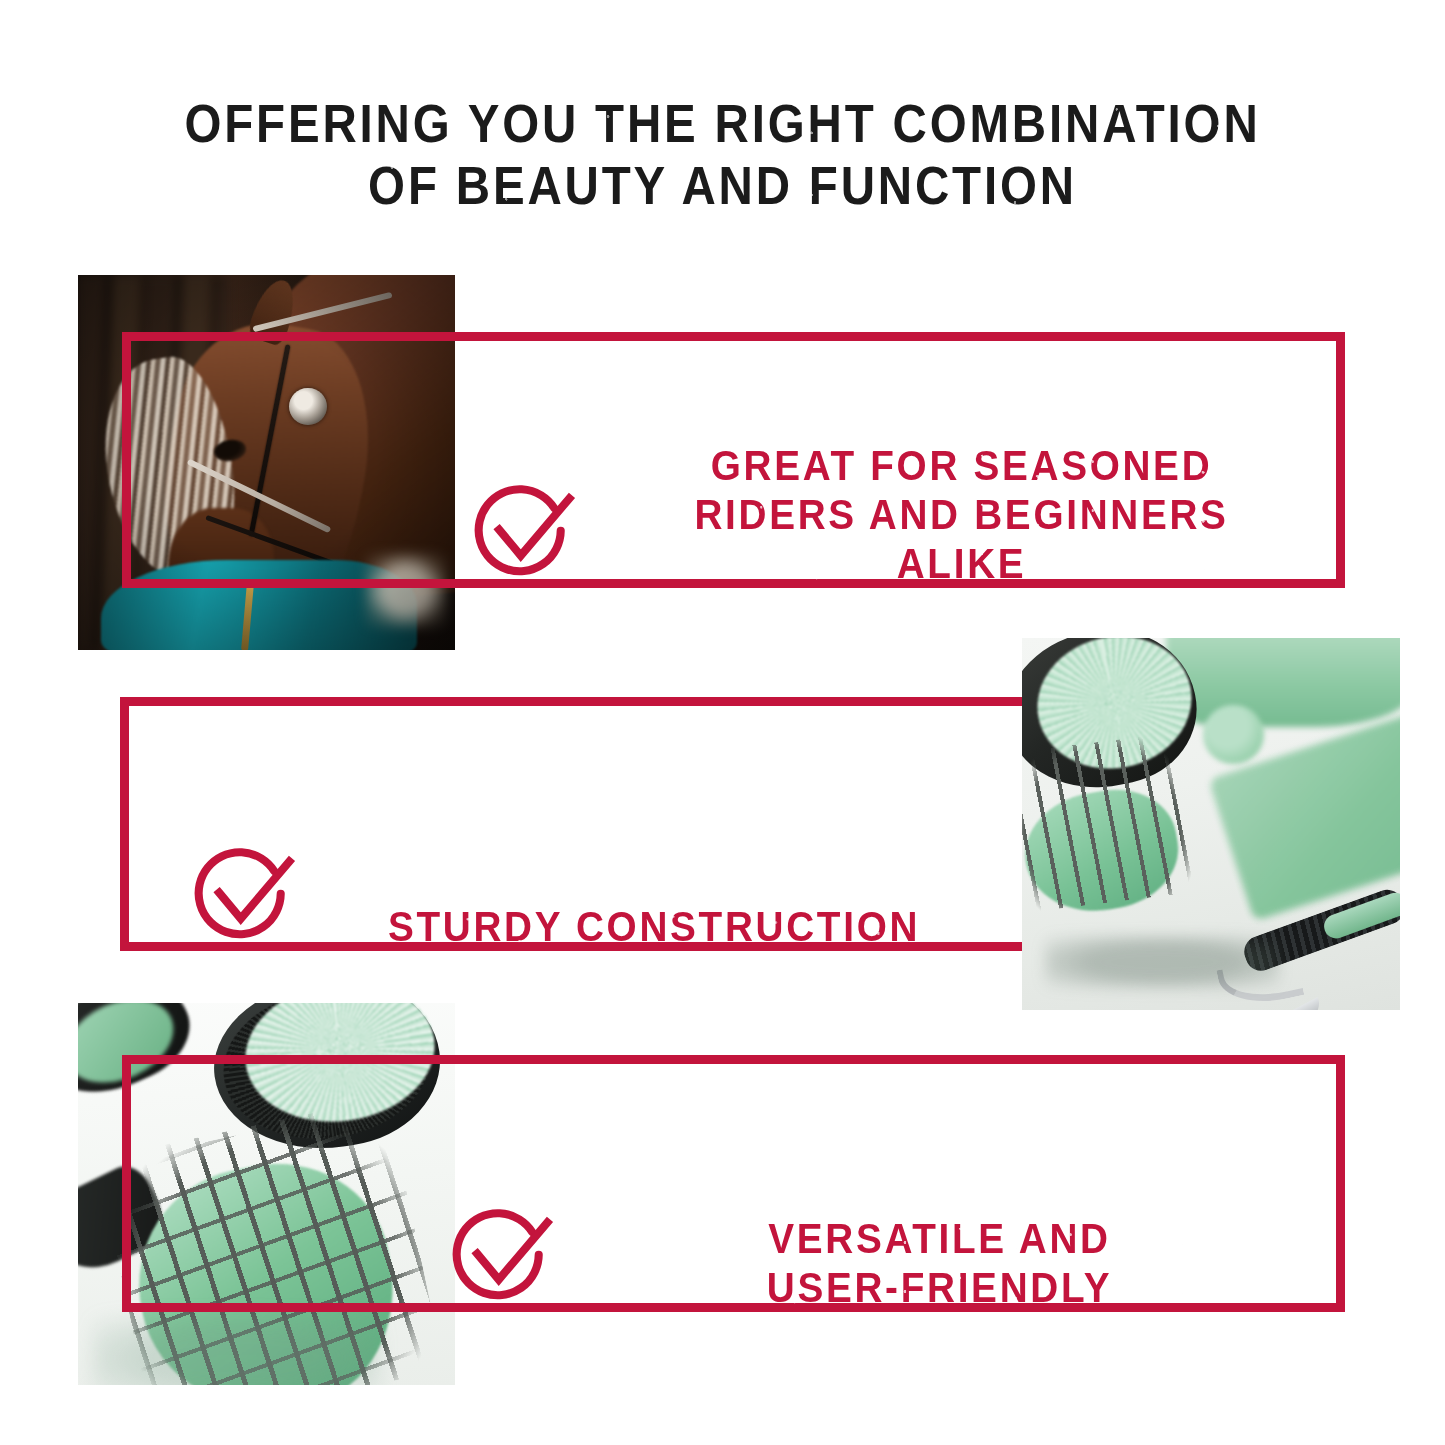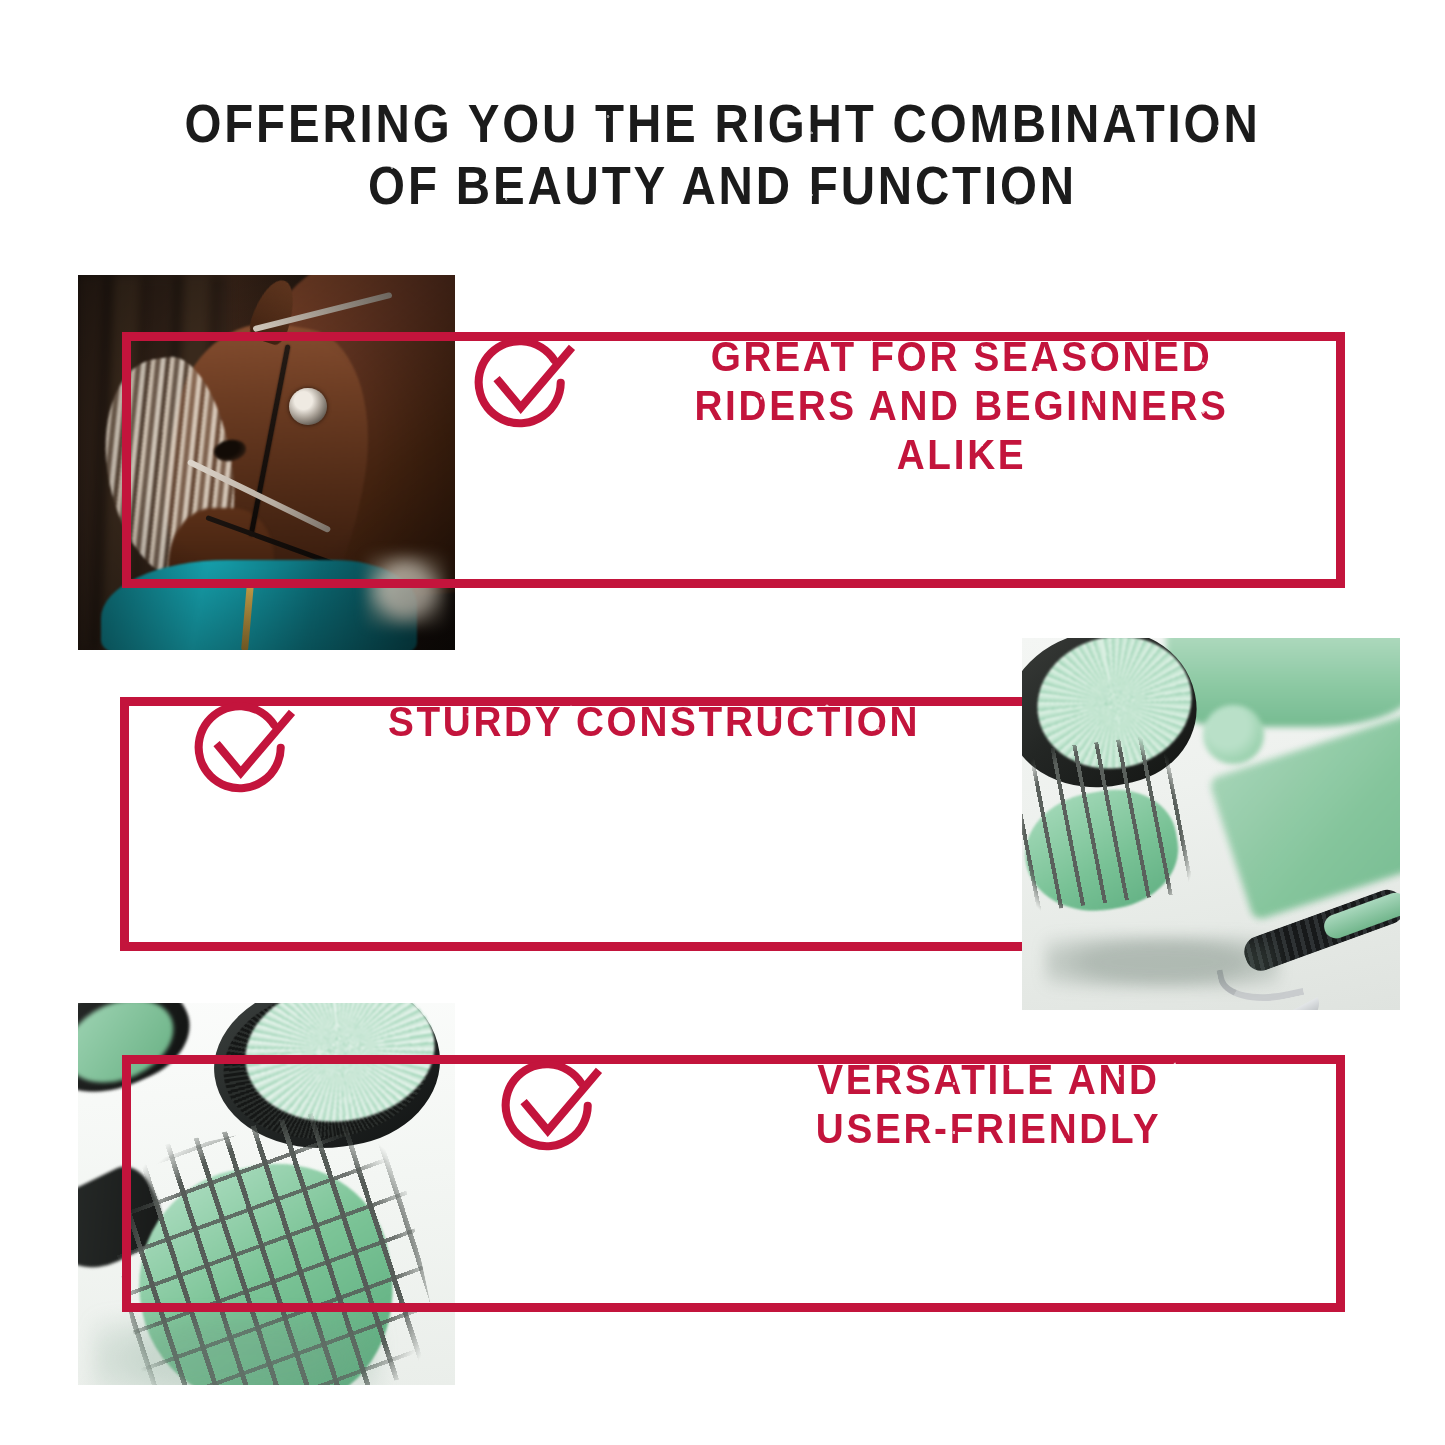--- a/index.html
+++ b/index.html
@@ -83,21 +83,21 @@
     overflow: hidden;
     background: #e8e8e8;
   }
   .photo.behind { z-index: 2; }
   .photo.infront { z-index: 4; }
 
   .row-content {
     position: absolute;
     z-index: 5;
     display: flex;
-    align-items: flex-start;
+    align-items: flex-end;
     justify-content: flex-start;
   }
 
   .check-icon {
     flex: 0 0 auto;
     width: 108px;
     height: 108px;
     position: relative;
   }
   .check-icon svg { display: block; width: 108px; height: 108px; overflow: visible; }
@@ -598,21 +598,21 @@
       <div class="mane-brush">
         <div class="pad"></div>
         <div class="pins"></div>
         <div class="pins2"></div>
       </div>
       <div class="soft-shadow"></div>
     </div>
 
     <div class="frame" style="left:122px; top:1055px; width:1223px; height:257px;"></div>
 
-    <div class="row-content" style="left:497px; top:1055px; width:875px; height:257px;">
+    <div class="row-content" style="left:448px; top:1055px; width:875px; height:257px;">
       <div class="check-icon">
         <svg viewBox="0 0 100 100" aria-hidden="true">
           <path d="M78 26 A38 38 0 1 0 84 47" fill="none" stroke="#C3143C" stroke-width="7.5" stroke-linecap="round"></path>
           <path d="M27 46 L47 70 L92 17" fill="none" stroke="#C3143C" stroke-width="7.5" stroke-linecap="square" stroke-linejoin="miter"></path>
         </svg>
       </div>
       <div class="feature-text" style="flex:1 1 auto;">
         <span class="ft-line">VERSATILE AND</span>
         <span class="ft-line">USER-FRIENDLY</span>
       </div>

